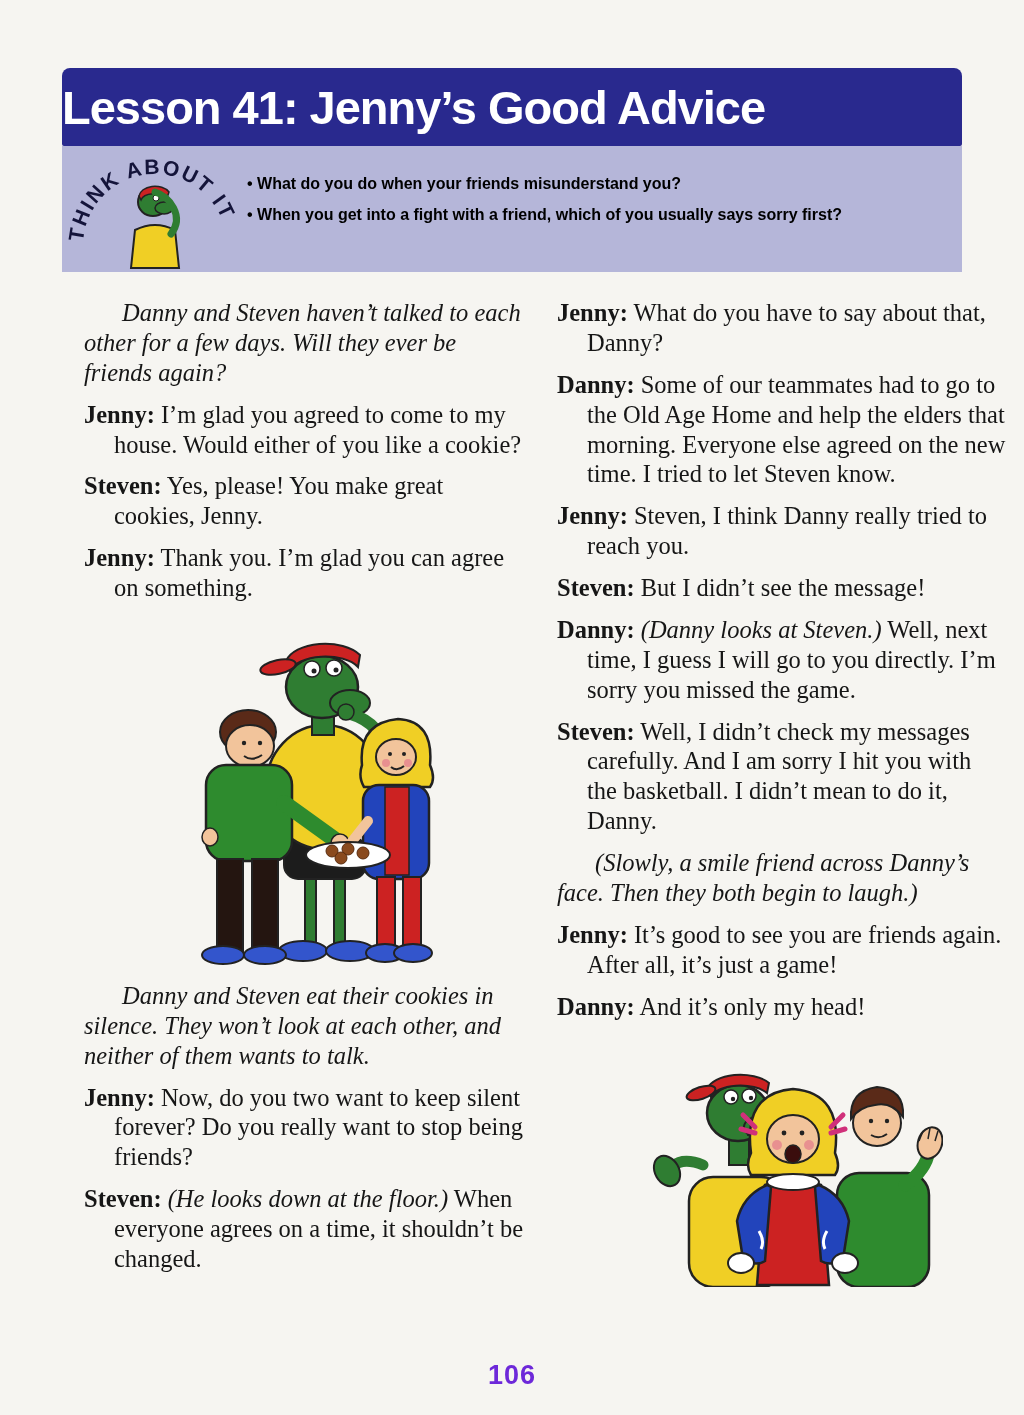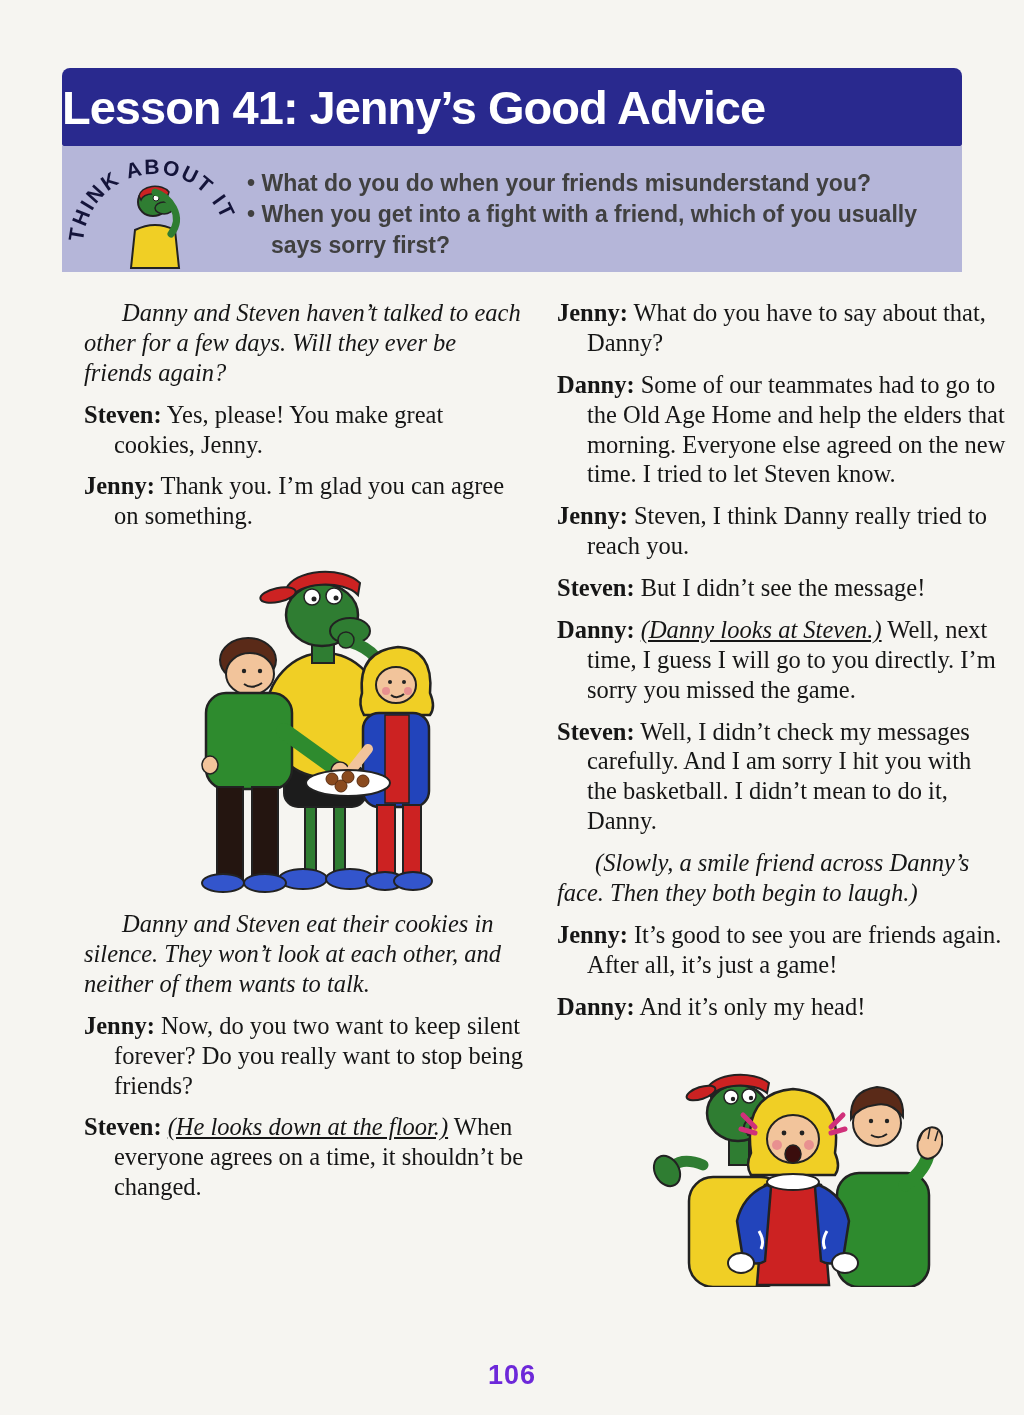--- a/index.html
+++ b/index.html
@@ -44,23 +44,23 @@
     display: flex;
     justify-content: center;
     padding-top: 4px;
   }
   .bullet-list {
     list-style: none;
     padding-top: 22px;
     padding-right: 30px;
     font-family: "Liberation Sans", sans-serif;
     font-weight: 600;
-    font-size: 23px;
+    font-size: 16px;
     line-height: 31px;
-    color: #404040;
+    color: #000000;
   }
   .bullet-list li {
     padding-left: 24px;
     text-indent: -24px;
   }
   .bullet-list li::before {
     content: "• ";
     font-weight: bold;
   }
   
@@ -78,21 +78,21 @@
     font-style: italic;
     text-indent: 38px;
     margin-bottom: 12px;
   }
   p.dialogue {
     padding-left: 30px;
     text-indent: -30px;
     margin-bottom: 12px;
   }
   p.dialogue .speaker { font-weight: bold; }
-  p.dialogue .stage { font-style: italic; text-decoration: underline; }
+  p.dialogue .stage { font-style: italic; }
   .figure { display: block; }
   .figure-cookies { margin: 10px 0 14px 78px; }
   .figure-laugh   { margin: 14px 0 0 86px; }
   
   .page-number {
     position: absolute;
     left: 0; bottom: 24px;
     width: 100%;
     text-align: center;
     font-family: "Liberation Sans", sans-serif;
@@ -138,20 +138,21 @@
       <li>What do you do when your friends misunderstand you?</li>
       <li>When you get into a fight with a friend, which of you usually says sorry first?</li>
     </ul>
   </div>
 
   <div class="columns">
 
     <div class="col col-left">
       <p class="narration">Danny and Steven haven’t talked to each other for a few days. Will they ever be friends again?</p>
 
+      <p class="dialogue"><strong class="speaker">Jenny:</strong> <span>I’m glad you agreed to come to my house. Would either of you like a cookie?</span></p>
 
       <p class="dialogue"><strong class="speaker">Steven:</strong> <span>Yes, please! You make great cookies, Jenny.</span></p>
 
 
       <p class="dialogue"><strong class="speaker">Jenny:</strong> <span>Thank you. I’m glad you can agree on something.</span></p>
 
       <svg class="figure figure-cookies" width="300" height="352" viewBox="0 0 300 352">
 
         <g>
           <rect x="143" y="252" width="11" height="80" fill="#2f7d32" stroke="#222" stroke-width="2"></rect>

